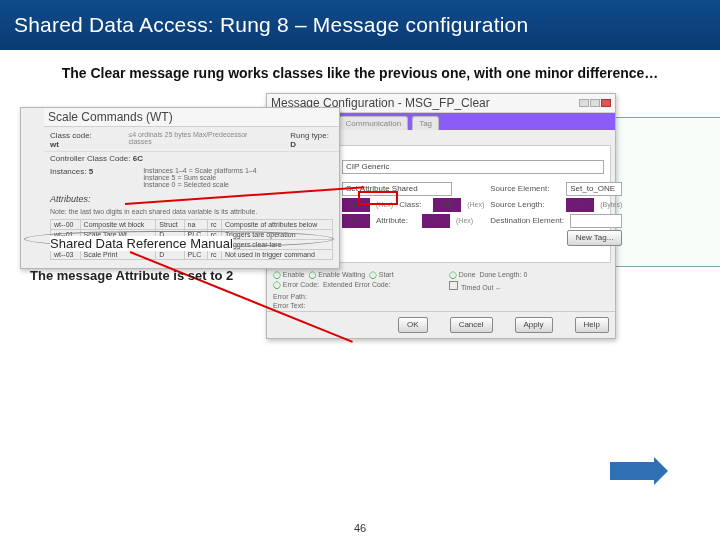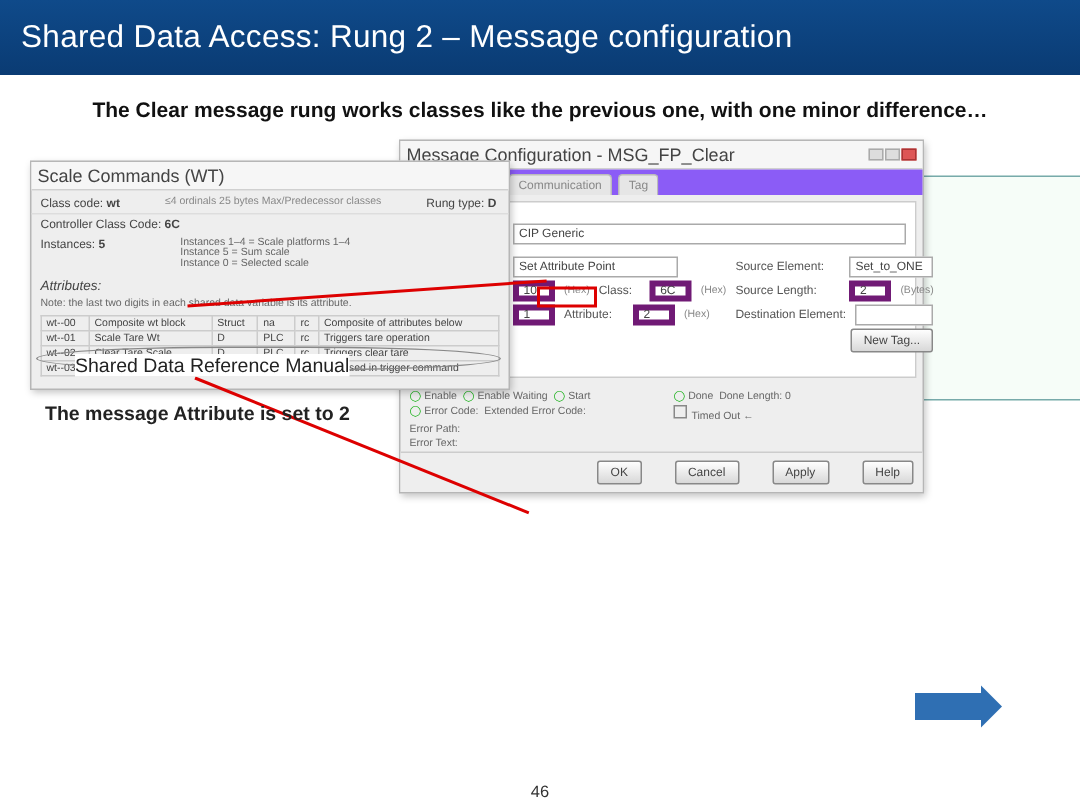--- a/index.html
+++ b/index.html
@@ -9,29 +9,29 @@
   .titlebar h1 { font-size: 21px; font-weight: 400; letter-spacing: .2px; }
   .subtitle { text-align: center; font-size: 14px; font-weight: 700; color: #111; padding: 14px 40px 6px; line-height: 1.35; }
   .canvas { position: relative; margin: 4px 20px 0 20px; height: 240px; }
   .dialog { position: absolute; border: 1px solid #b6b6b6; background: #eee; box-shadow: 1px 2px 5px rgba(0,0,0,.25); font-size: 9px; color: #444; }
   .dlg-title { background: #f6f6f6; border-bottom: 1px solid #d0d0d0; padding: 2px 4px; font-size: 12px; display: flex; align-items: center; }
   .winbtns { margin-left: auto; display: flex; gap: 1px; }
   .winbtns span { display: inline-block; width: 10px; height: 8px; background: #ddd; border: 1px solid #aaa; }
   .tabs { display: flex; gap: 4px; padding: 3px 6px 0; background: #8b5cf6; }
   .tab { padding: 2px 6px; font-size: 8px; border: 1px solid #bbb; border-bottom: none; background: #fff; border-radius: 3px 3px 0 0; }
   .tab.inactive { background: #e6e6e6; color: #888; }
-  .dlg-body { background: #fff; margin: 4px 4px 4px; border: 1px solid #ccc; padding: 12px 6px; }
+  .dlg-body { background: #fff; margin: 15px 4px 4px; border: 1px solid #ccc; padding: 12px 6px; }
   .row { display: flex; align-items: center; gap: 6px; margin: 2px 0; }
   .lbl { color: #555; min-width: 58px; font-size: 8px; }
   .sel { flex: 1; height: 14px; border: 1px solid #aaa; background: #fff; font-size: 8px; padding: 0 3px; display: flex; align-items: center; }
-  .inp { height: 14px; border: 4px solid #701a75; background: #fff; font-size: 8px; padding: 0 3px; display: flex; align-items: center; }
+  .inp { height: 14px; border: 7px solid #701a75; background: #fff; font-size: 8px; padding: 0 3px; display: flex; align-items: center; }
   .btn { height: 16px; padding: 0 8px; font-size: 8px; border: 1px solid #888; background: linear-gradient(#fefefe,#d8d8d8); border-radius: 2px; display: inline-flex; align-items: center; }
   .btnrow { display: flex; gap: 22px; justify-content: flex-end; padding: 5px 6px; background: #eee; border-top: 1px solid #ccc; }
   
-  .ref { left: 0; top: 14px; width: 320px; }
+  .ref { left: 0; top: 14px; width: 320px; padding-left: 23px; }
   .ref .hdr2 { display: flex; gap: 30px; padding: 4px 6px 2px; font-size: 8px; border-bottom: 1px solid #ddd; }
   .ref .cols { display: flex; gap: 50px; padding: 2px 6px; font-size: 8px; }
   .ref .attr-title { font-style: italic; font-size: 9px; padding: 4px 6px 2px; }
   .ref .note { font-size: 7px; color: #666; padding: 2px 6px; }
   .attr-table { width: 100%; border-collapse: collapse; font-size: 7px; margin: 2px 0; }
   .attr-table td { border: 1px solid #ccc; padding: 1px 3px; white-space: nowrap; overflow: hidden; }
   .caption { position: absolute; font-size: 13px; color: #222; }
   .caption.manual { top: 236px; left: 50px; background: #fff; }
   .caption.msg { top: 268px; left: 30px; font-weight: 700; }
   .rung-bg { position: absolute; right: -40px; top: 24px; width: 200px; height: 150px; border: 1px solid #7aa; background: #f6fdf8; font-size: 7px; color: #555; padding: 20px 4px 4px; }
@@ -45,21 +45,21 @@
   .arrow-next { position: absolute; right: 66px; bottom: 60px; width: 44px; height: 18px; background: #2f6fb3; }
   .arrow-next::after { content: ""; position: absolute; right: -14px; top: -5px; border-left: 14px solid #2f6fb3; border-top: 14px solid transparent; border-bottom: 14px solid transparent; }
   .chk { width: 9px; height: 9px; border: 1px solid #888; display: inline-block; margin-right: 3px; }
   .statusgrid { display: grid; grid-template-columns: 1fr 1fr; gap: 2px 16px; font-size: 7px; color: #666; padding: 4px 6px 2px; }
 </style>
 </head>
 <body>
 
 <div class="slide">
   <div class="titlebar">
-    <h1>Shared Data Access: Rung 2 – Message configuration</h1>
+    <h1>Shared Data Access: Rung 8 – Message configuration</h1>
   </div>
   <div class="subtitle">The Clear message rung works classes like the previous one, with one minor difference…</div>
 
   <div class="canvas">
 
     <div class="rung-bg">
       <div>Sends Clear message</div>
       <div>to clear the Floating</div>
       <div>Point Terminal</div>
       <div style="margin-top:4px;color:#067">MSG</div>
@@ -90,21 +90,21 @@
       </div>
       <div class="dlg-body">
         <div class="row">
           <span class="lbl">Message Type:</span>
           <div class="sel">CIP Generic</div>
         </div>
         <div class="row" style="margin-top:6px;align-items:flex-start">
           <div style="flex:1">
             <div class="row">
               <span class="lbl">Service Type:</span>
-              <div class="sel" style="width:110px;flex:none">Set Attribute Point</div>
+              <div class="sel" style="width:110px;flex:none">Set Attribute Shared</div>
             </div>
             <div class="row">
               <span class="lbl">Service Code:</span>
               <div class="inp" style="width:28px">10</div>
               <span style="font-size:7px;color:#888">(Hex)</span>
               <span class="lbl" style="min-width:28px">Class:</span>
               <div class="inp" style="width:28px">6C</div>
               <span style="font-size:7px;color:#888">(Hex)</span>
             </div>
             <div class="row">

